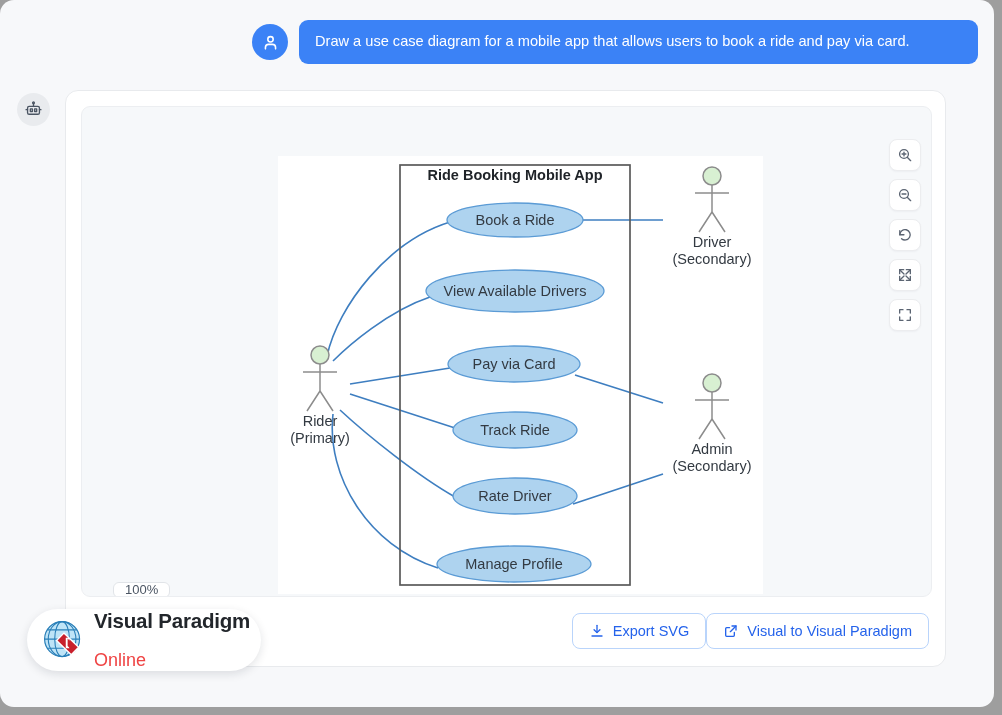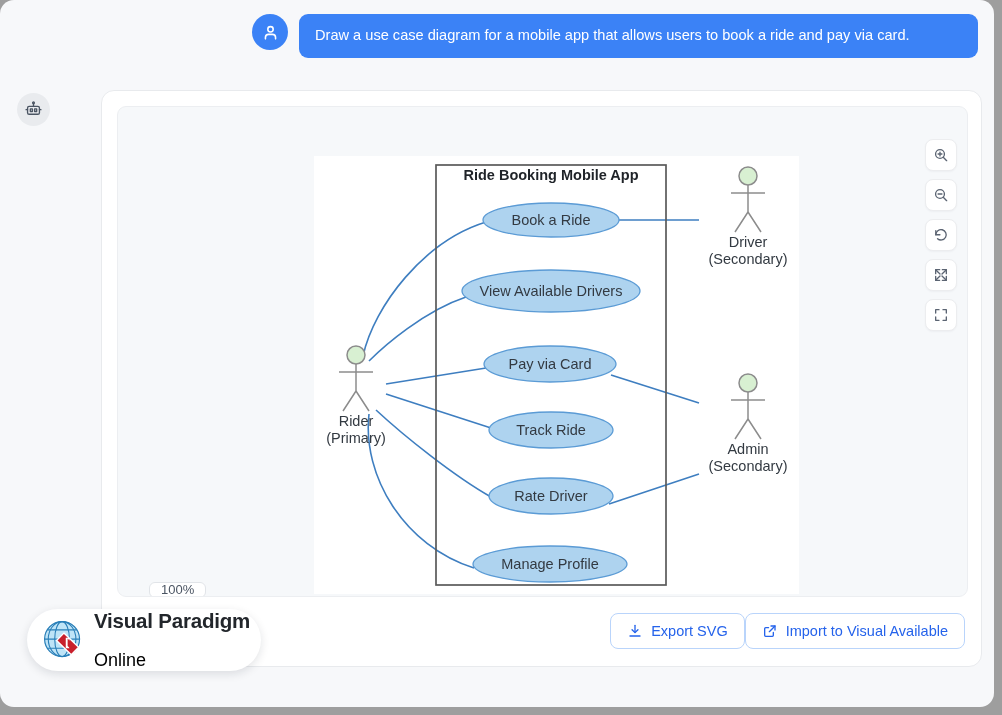--- a/index.html
+++ b/index.html
@@ -14,21 +14,21 @@
     left: 0; top: 0;
     width: 994px; height: 707px;
     background: #f7f8fa;
     border-radius: 14px;
     overflow: hidden;
   }
   
   .prompt-row {
     position: absolute; left: 252px; top: 14px;
     width: 726px; height: 56px;
-    display: flex; align-items: flex-start; gap: 11px;
+    display: flex; align-items: center; gap: 11px;
   }
   .avatar {
     width: 36px; height: 36px; border-radius: 50%;
     background: #3b82f6;
     display: flex; align-items: center; justify-content: center;
     flex: 0 0 36px;
   }
   .bubble {
     flex: 1 1 auto;
     background: #3b82f6;
@@ -47,21 +47,20 @@
     background: #e9ebee;
     display: flex; align-items: center; justify-content: center;
   }
   
   .result-card {
     position: absolute; left: 65px; top: 90px;
     width: 881px; height: 577px;
     background: #ffffff;
     border: 1px solid #e8eaed;
     border-radius: 13px;
-    margin-left: 36px;
   }
   .canvas-frame {
     position: absolute; left: 15px; top: 15px;
     width: 851px; height: 491px;
     background: #f6f8fa;
     border: 1px solid #eceef1;
     border-radius: 9px;
     overflow: hidden;
   }
   .diagram-white {
@@ -117,21 +116,21 @@
     position: absolute; left: 27px; top: 609px;
     width: 234px; height: 62px;
     background: #ffffff;
     border-radius: 31px;
     box-shadow: 0 3px 10px rgba(16,24,40,.12);
     display: flex; align-items: center;
     padding-left: 13px; gap: 8px;
   }
   .vp-text { display: flex; flex-direction: column; line-height: 1.0; }
   .vp-l1 { font-size: 20.5px; font-weight: 700; color: #22262b; letter-spacing: -0.2px; }
-  .vp-l2 { font-size: 18px; font-weight: 400; color: #000000; margin-top: 19px; }
+  .vp-l2 { font-size: 18px; font-weight: 400; color: #ef4444; margin-top: 19px; }
   .dg-title { font: bold 14.5px "Liberation Sans", sans-serif; fill: #1f2328; }
   .uc-label { font: 14.5px "Liberation Sans", sans-serif; fill: #333a42; }
   .ac-label { font: 14.5px "Liberation Sans", sans-serif; fill: #333a42; }
 </style>
 </head>
 <body>
 
 <div class="page">
 
   <div class="prompt-row">
@@ -293,21 +292,21 @@
           <path d="M4.5 19.5h15"></path>
         </svg>
         <span>Export SVG</span>
       </div>
       <div class="fbtn">
         <svg width="16" height="16" viewBox="0 0 24 24" fill="none" stroke="#2563eb" stroke-width="2" stroke-linecap="round" stroke-linejoin="round">
           <path d="M13.5 4.5H19.5V10.5"></path>
             <path d="M19.5 4.5L11 13"></path>
           <path d="M17 14.2v4.3a1.5 1.5 0 0 1-1.5 1.5h-10A1.5 1.5 0 0 1 4 18.5v-10A1.5 1.5 0 0 1 5.5 7h4.3"></path>
         </svg>
-        <span>Import to Visual Available</span>
+        <span>Visual to Visual Paradigm</span>
       </div>
     </div>
 
   </div>
 
   <div class="vp-pill">
     <svg width="46" height="46" viewBox="0 0 100 100">
       <circle cx="48" cy="48" r="38" fill="#bfe4f7" stroke="#2a7fb8" stroke-width="2.6"></circle>
       <g stroke="#2a7fb8" stroke-width="2.4" fill="none">
         <ellipse cx="48" cy="48" rx="16" ry="38"></ellipse>

